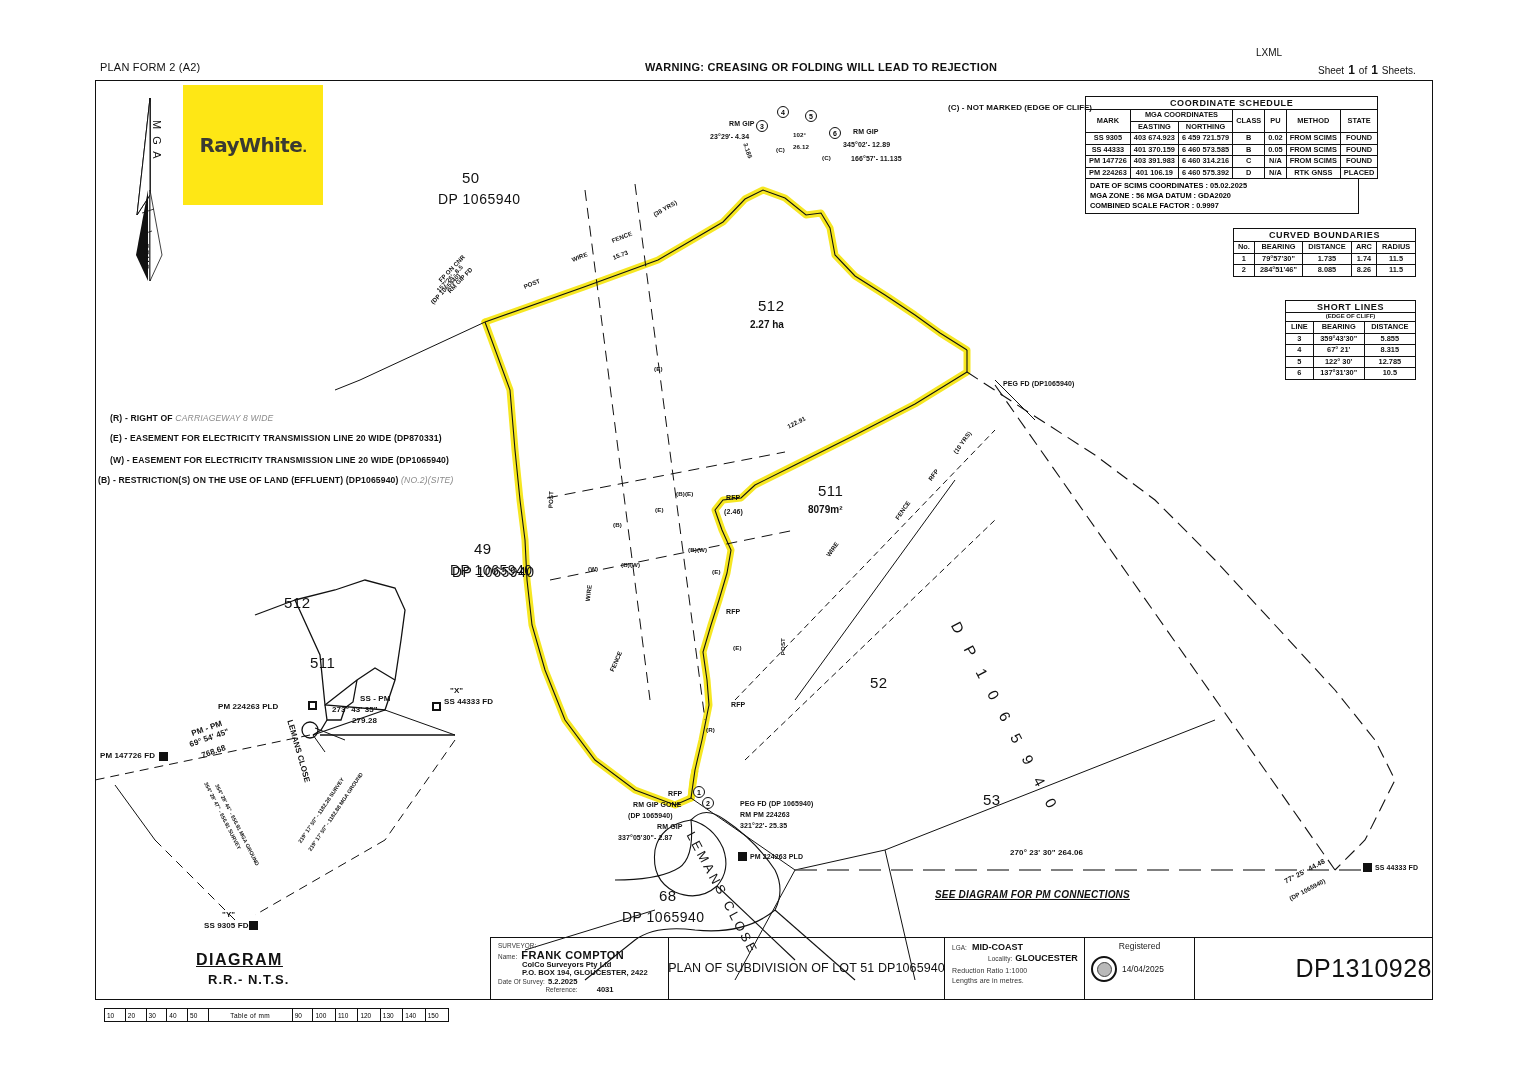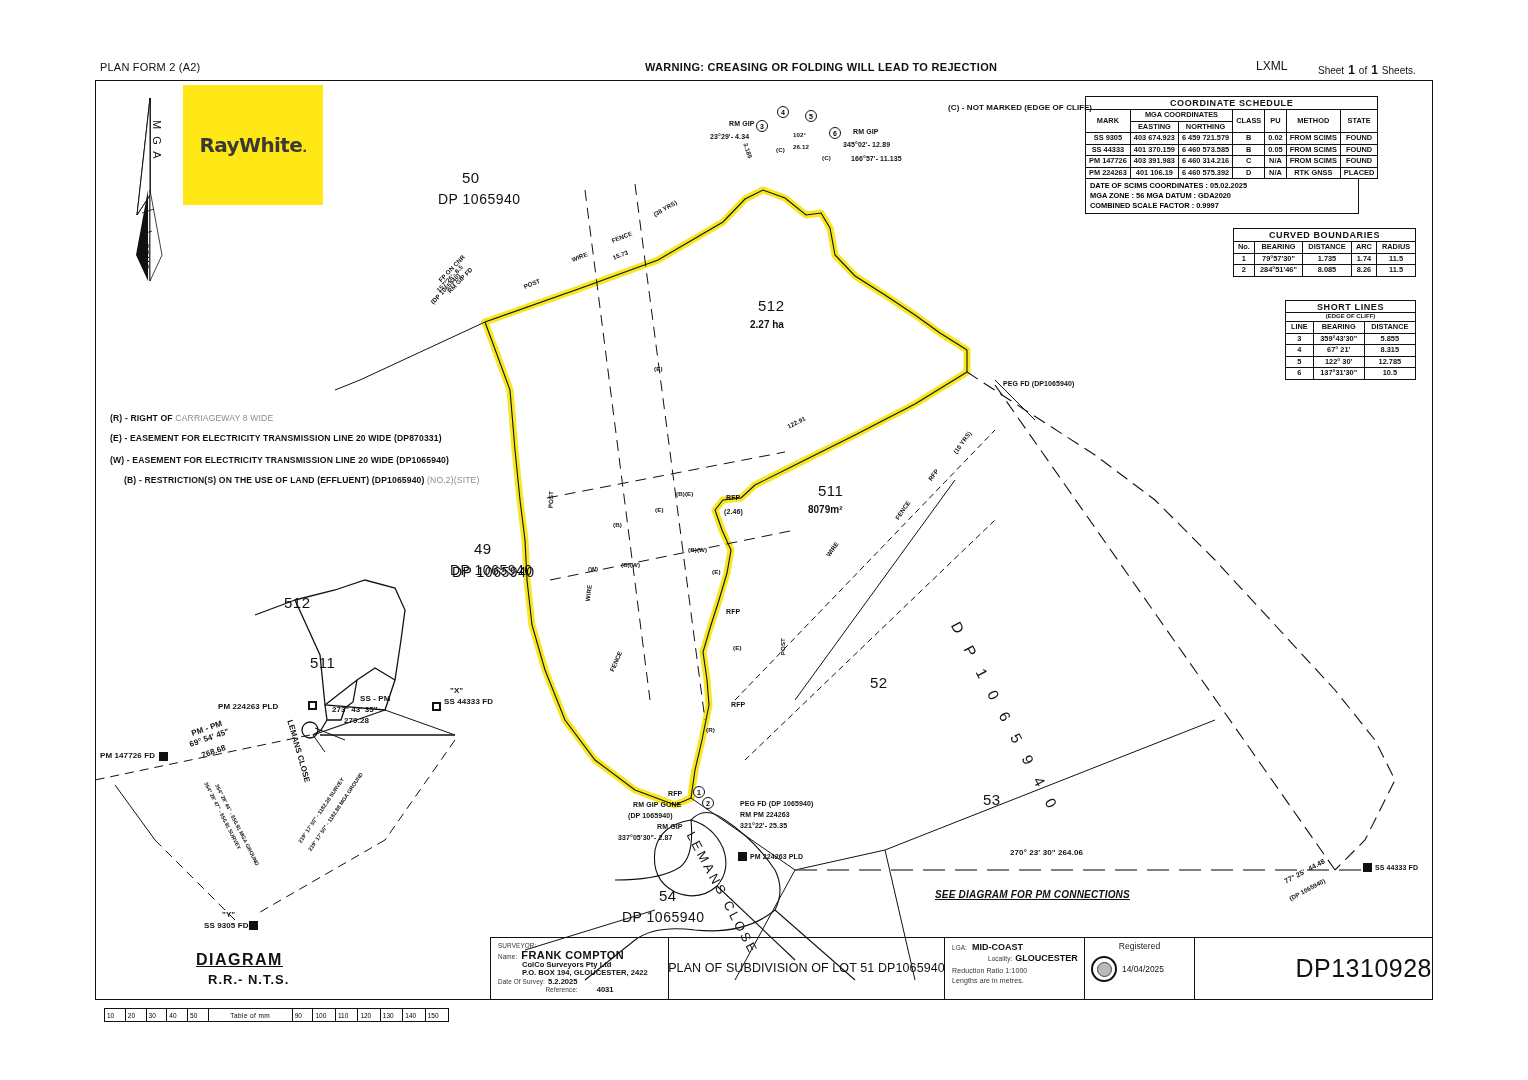--- a/index.html
+++ b/index.html
@@ -15,21 +15,21 @@
     overflow: hidden;
   }
   .abs { position: absolute; }
   .txt { color: #111; white-space: nowrap; line-height: 1.05; }
   .b { font-weight: bold; }
   .center { text-align: center; }
 
   
   #hdr-form { left: 100px; top: 62px; font-size: 11px; letter-spacing:.2px;}
   #hdr-warn { left: 645px; top: 62px; font-size: 11px; font-weight: bold; letter-spacing:.3px;}
-  #hdr-lxml { left: 1256px; top: 60px; font-size: 12px; }
+  #hdr-lxml { left: 1256px; top: 48px; font-size: 10px; }
   #hdr-sheet { left: 1318px; top: 64px; font-size: 10px; }
   #hdr-sheet b { font-size: 12px; padding: 0 4px; }
 
   
   #plan-border {
     left: 95px; top: 80px; width: 1338px; height: 920px;
     border: 1.6px solid #111;
   }
 
   
@@ -48,21 +48,21 @@
 
   
   #northarrow { left: 128px; top: 95px; width: 46px; height: 190px; }
   #mga-label { left: 150px; top: 120px; font-size: 11px; letter-spacing: 2px;
                writing-mode: vertical-rl; }
   #scms-label { left: 142px; top: 243px; font-size: 8px; letter-spacing: 1px;
                writing-mode: vertical-rl; }
 
   
   .legend { font-size: 8.6px; font-weight: bold; letter-spacing: .15px; }
-  .legend .light { font-weight: normal; color:#8b8b8b; }
+  .legend .light { font-weight: normal; color:#8b8b8b;font-style:italic; }
 
   
   table.plan {
     border-collapse: collapse;
     font-size: 7.4px;
     font-weight: bold;
     color:#111;
   }
   table.plan th, table.plan td {
     border: 0.9px solid #111;
@@ -196,21 +196,21 @@
   <div class="abs txt legend" style="left:110px; top:414px;">
     <span>(R) - RIGHT OF</span>
     <span class="light">CARRIAGEWAY 8 WIDE</span>
   </div>
   <div class="abs txt legend" style="left:110px; top:434px;">
     <span>(E) - EASEMENT FOR ELECTRICITY TRANSMISSION LINE 20 WIDE (DP870331)</span>
   </div>
   <div class="abs txt legend" style="left:110px; top:456px;">
     <span>(W) - EASEMENT FOR ELECTRICITY TRANSMISSION LINE 20 WIDE (DP1065940)</span>
   </div>
-  <div class="abs txt legend" style="left:124px; top:476px;">
+  <div class="abs txt legend" style="left:98px; top:476px;">
     <span>(B) - RESTRICTION(S) ON THE USE OF LAND (EFFLUENT) (DP1065940)</span>
     <span class="light">(NO.2)(SITE)</span>
   </div>
 
   <div class="abs txt mini8" style="left:948px; top:104px;">(C) - NOT MARKED (EDGE OF CLIFF)</div>
 
   <div class="abs" id="coord-box">
     <table class="plan" style="width:100%">
       <tbody>
           <tr>
@@ -418,21 +418,21 @@
 
   <div class="abs txt lot-num center" style="left:758px; top:298px;">512</div>
   <div class="abs txt lot-area center" style="left:750px; top:320px;">2.27 ha</div>
 
   <div class="abs txt lot-num center" style="left:818px; top:483px;">511</div>
   <div class="abs txt lot-area center" style="left:808px; top:505px;">8079m²</div>
 
   <div class="abs txt lot-num center" style="left:870px; top:675px;">52</div>
   <div class="abs txt lot-num center" style="left:983px; top:792px;">53</div>
 
-  <div class="abs txt lot-num center" style="left:659px; top:888px;">54</div>
+  <div class="abs txt lot-num center" style="left:659px; top:888px;">68</div>
   <div class="abs txt lot-dp center" style="left:622px; top:910px;">DP 1065940</div>
 
   <div class="abs txt rot" id="dp-water" style="left:955px; top:615px; transform:rotate(62deg);">D P   1 0 6 5 9 4 0</div>
 
   <div class="abs txt rot" style="left:690px; top:826px; font-size:13px; letter-spacing:3px; transform:rotate(62deg);">LEMANS CLOSE</div>
 
   <div class="abs txt mini7" style="left:729px; top:120px;">RM GIP</div>
   <div class="abs txt mini7" style="left:710px; top:133px;">23°29'- 4.34</div>
 
   <div class="abs txt mini7" style="left:853px; top:128px;">RM GIP</div>
@@ -516,21 +516,21 @@
   <div class="abs txt mini8 center" style="left:444px; top:698px;">SS 44333 FD</div>
   <div class="abs txt mini8 center" style="left:450px; top:687px;">"X"</div>
   <div class="abs marksq hollow" style="left:432px; top:702px;"></div>
 
   <div class="abs txt mini8 center" style="left:204px; top:922px;">SS 9305 FD</div>
   <div class="abs txt mini8 center" style="left:222px; top:911px;">"Y"</div>
   <div class="abs marksq" style="left:249px; top:921px;"></div>
 
   <div class="abs txt mini8 center" style="left:360px; top:695px;">SS - PM</div>
   <div class="abs txt mini8 center" style="left:332px; top:706px;">273°  43'  35"</div>
-  <div class="abs txt mini8 center" style="left:344px; top:717px;">279.28</div>
+  <div class="abs txt mini8 center" style="left:352px; top:717px;">279.28</div>
 
   <div class="abs txt mini8 rot" style="left:192px; top:730px; transform:rotate(-19deg);">PM - PM</div>
   <div class="abs txt mini8 rot" style="left:190px; top:741px; transform:rotate(-19deg);">69°  54'  45"</div>
   <div class="abs txt mini8 rot" style="left:202px; top:752px; transform:rotate(-19deg);">768.68</div>
 
   <div class="abs txt tiny rot" style="left:205px; top:780px; transform:rotate(63deg);">354° 28' 47" - 656.91 SURVEY</div>
   <div class="abs txt tiny rot" style="left:216px; top:782px; transform:rotate(63deg);">354° 28' 44" - 656.91 MGA GROUND</div>
 
   <div class="abs txt tiny rot" style="left:300px; top:840px; transform:rotate(-56deg);">219° 17' 50" - 1182.28 SURVEY</div>
   <div class="abs txt tiny rot" style="left:310px; top:848px; transform:rotate(-56deg);">219° 17' 50" - 1182.88 MGA GROUND</div>

